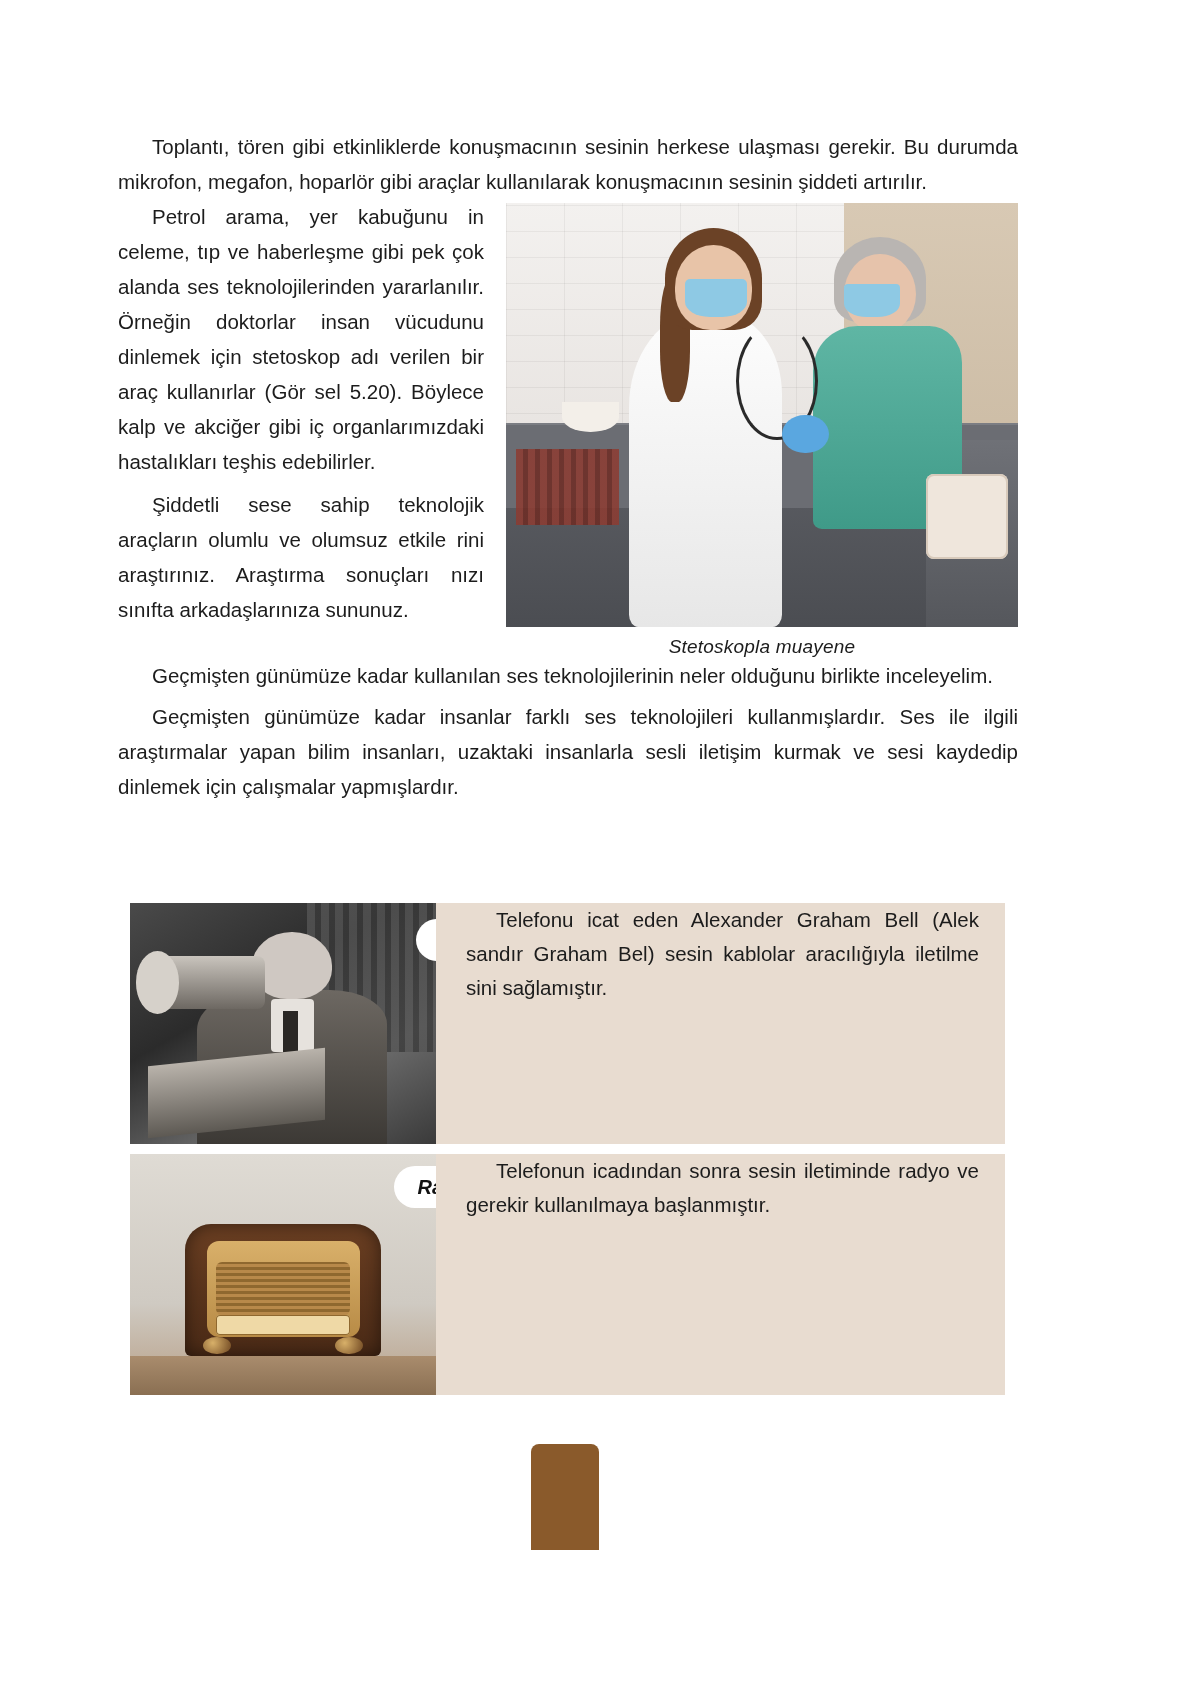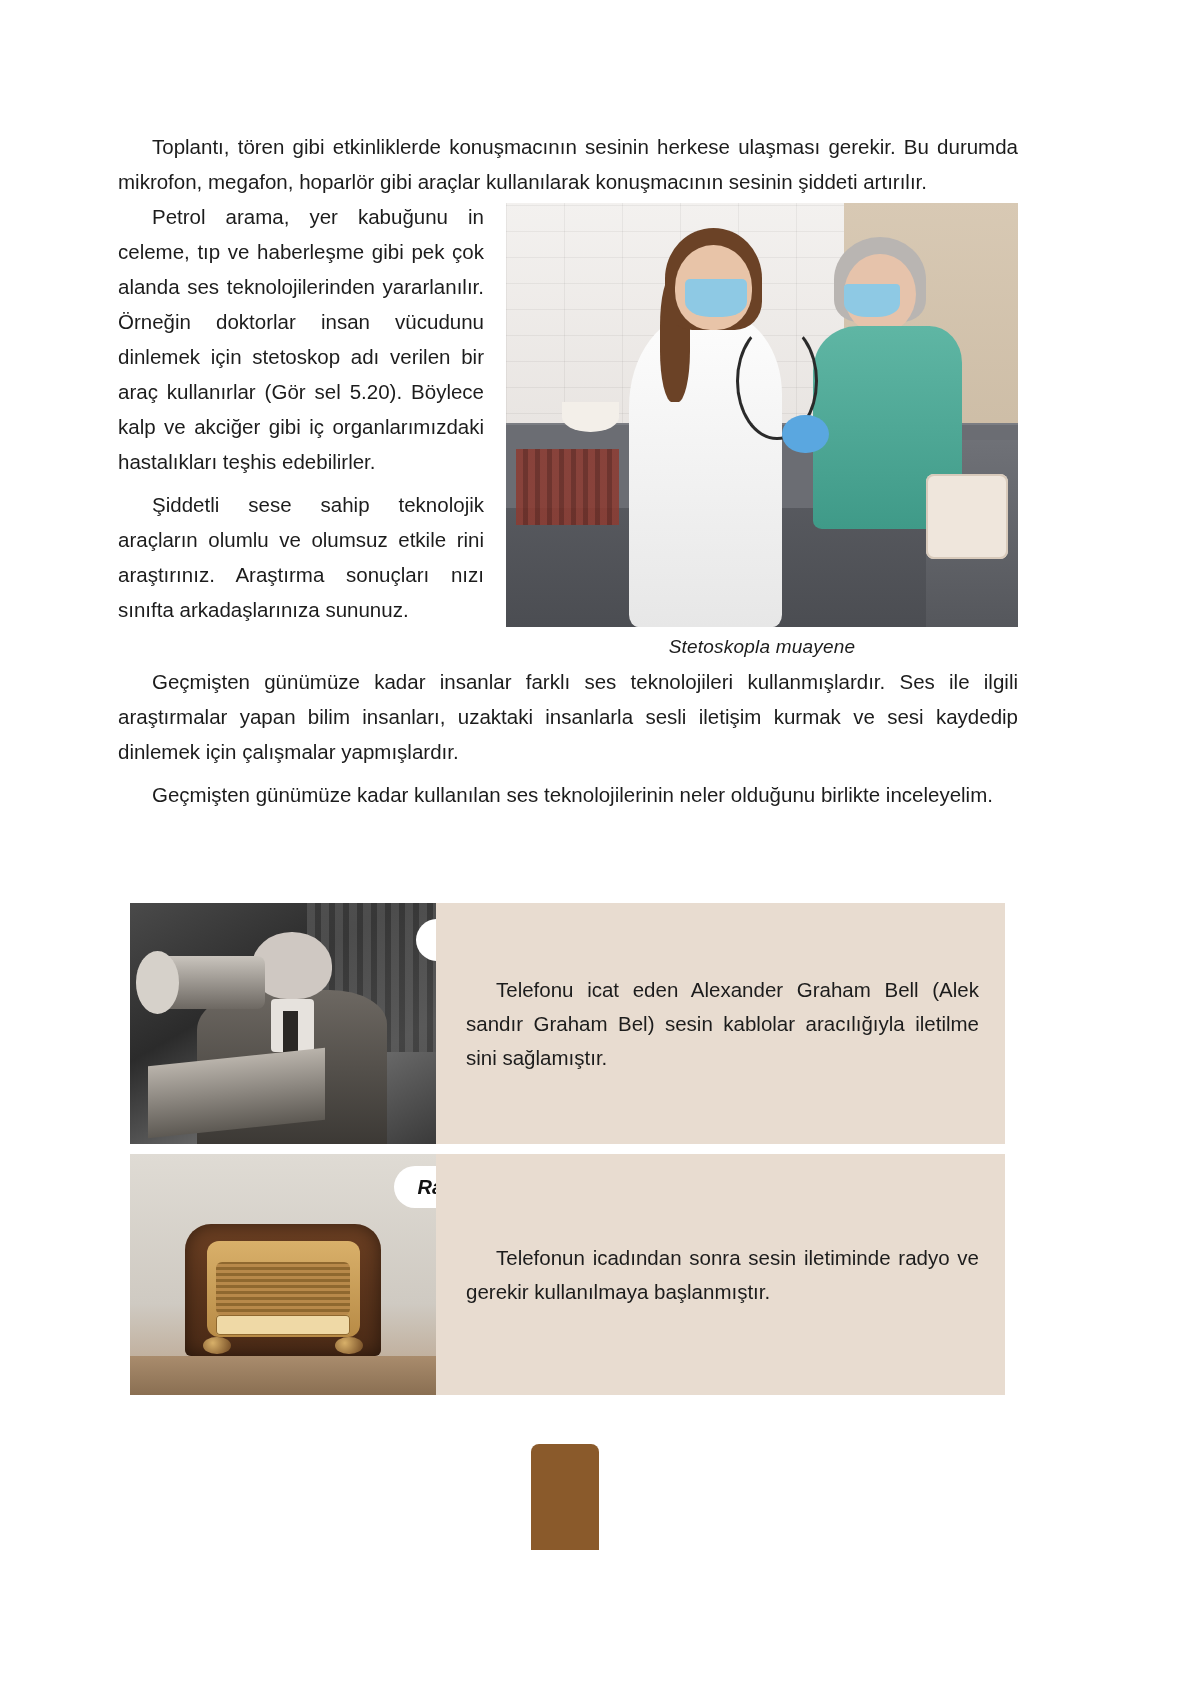--- a/index.html
+++ b/index.html
@@ -91,21 +91,21 @@
             background:#efe6dc; border-radius:8px;
             box-shadow:inset 0 0 0 2px #d8cabb; }
   .bowl { position:absolute; left:11%; top:47%; width:11%; height:7%;
           background:#f3efe9; border-radius:0 0 50% 50%; }
 
   
   .cards { position:absolute; left:130px; top:903px; width:875px; }
   .card { display:flex; height:241px; background:#e8dcd0; }
   .card + .card { margin-top:10px; }
   .card-media { position:relative; width:306px; flex:0 0 306px; overflow:hidden; }
-  .card-body { flex:1; display:flex; align-items:center; padding:0 26px 0 30px; }
+  .card-body { flex:1; display:flex; padding:0 26px 0 30px; }
   .card-text {
     font-size:20.5px; line-height:34px; text-align:justify;
     text-indent:30px; color:#1c1c1c;
   }
   .badge {
     position:absolute; z-index:4;
     background:#ffffff; border-radius:22px;
     font-weight:bold; font-style:italic;
     font-size:20px; color:#111;
     display:flex; align-items:center; justify-content:center;
@@ -198,22 +198,22 @@
         <div class="glove"></div>
       </div>
       <div class="photo-caption">Stetoskopla muayene</div>
     </div>
 
     <p class="para narrow">Petrol arama, yer kabuğunu in celeme, tıp ve haberleşme gibi pek çok alanda ses teknolojilerinden yararlanılır. Örneğin doktorlar insan vücudunu dinlemek için stetoskop adı verilen bir araç kullanırlar (Gör sel 5.20). Böylece kalp ve akciğer gibi iç organlarımızdaki hastalıkları teşhis edebilirler.</p>
     <p class="para narrow">Şiddetli sese sahip teknolojik araçların olumlu ve olumsuz etkile rini araştırınız. Araştırma sonuçları nızı sınıfta arkadaşlarınıza sununuz.</p>
 
     <div class="clearer"></div>
 
+    <p class="para">Geçmişten günümüze kadar kullanılan ses teknolojilerinin neler olduğunu birlikte inceleyelim.</p>
     <p class="para" style="margin-top:6px;">Geçmişten günümüze kadar insanlar farklı ses teknolojileri kullanmışlardır. Ses ile ilgili araştırmalar yapan bilim insanları, uzaktaki insanlarla sesli iletişim kurmak ve sesi kaydedip dinlemek için çalışmalar yapmışlardır.</p>
-    <p class="para">Geçmişten günümüze kadar kullanılan ses teknolojilerinin neler olduğunu birlikte inceleyelim.</p>
   </div>
 
   <div class="cards">
 
     <div class="card">
       <div class="card-media">
         <div class="bell-bg"></div>
         <div class="bell-shelf"></div>
         <div class="bell-suit"></div>
         <div class="bell-shirt"></div>

